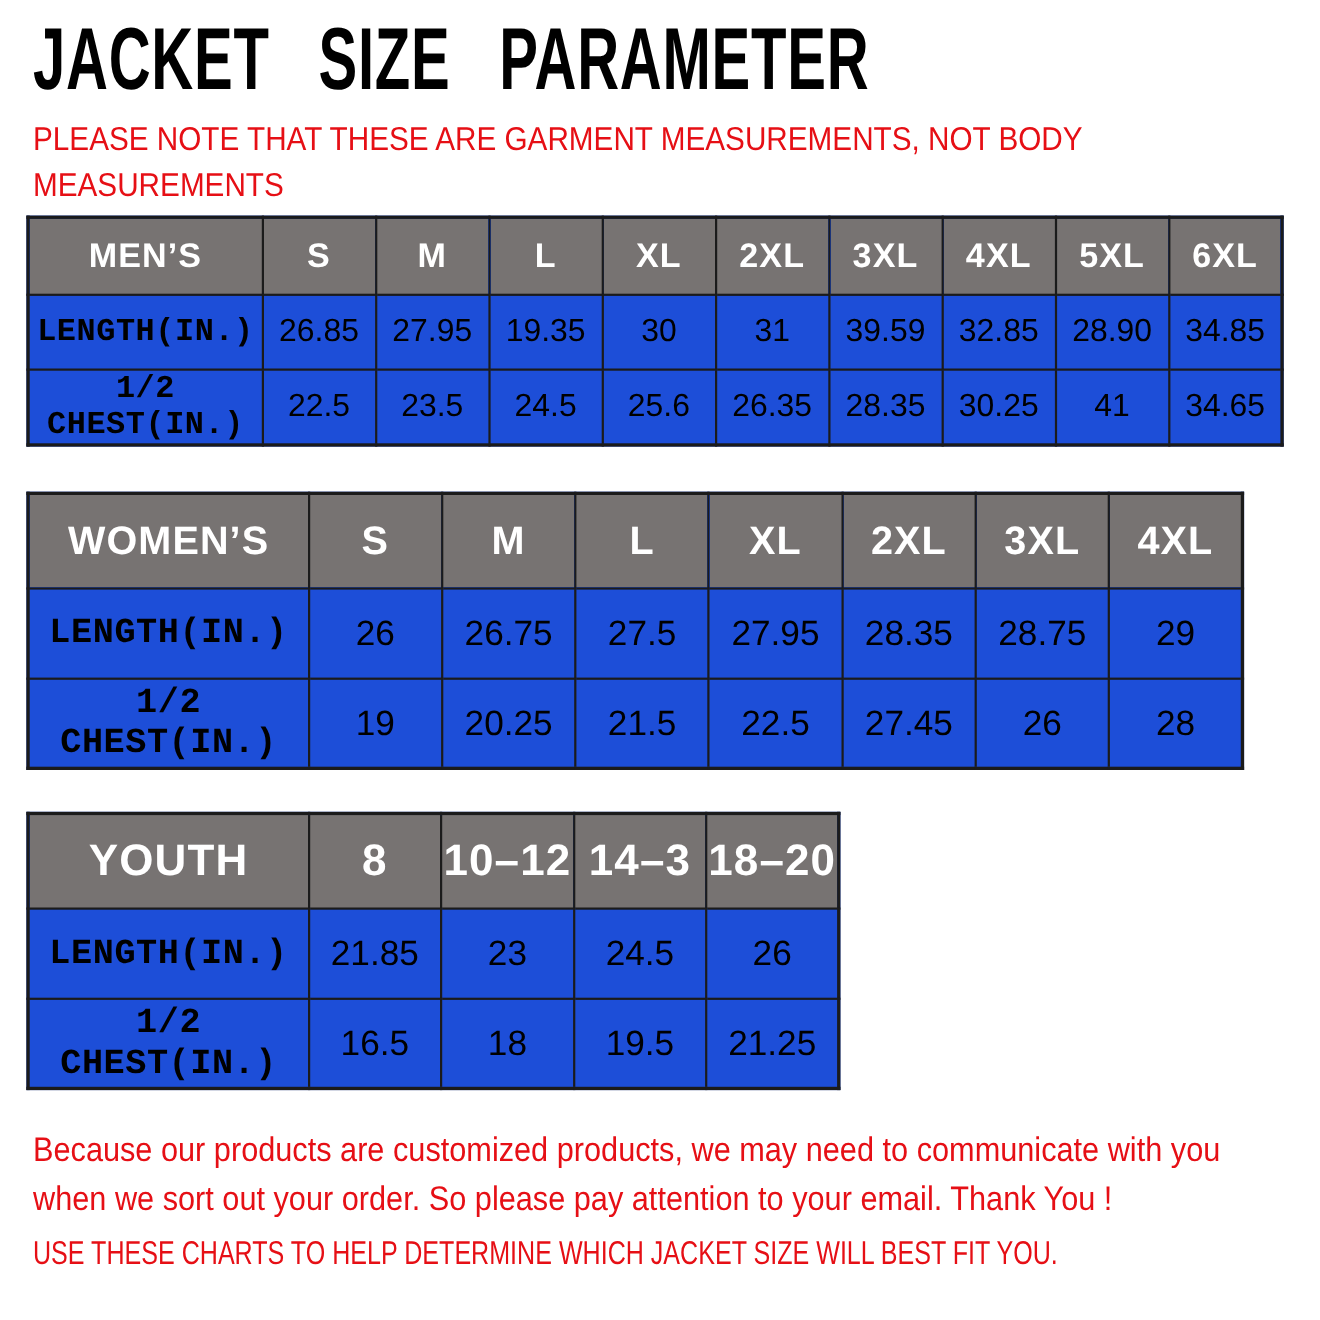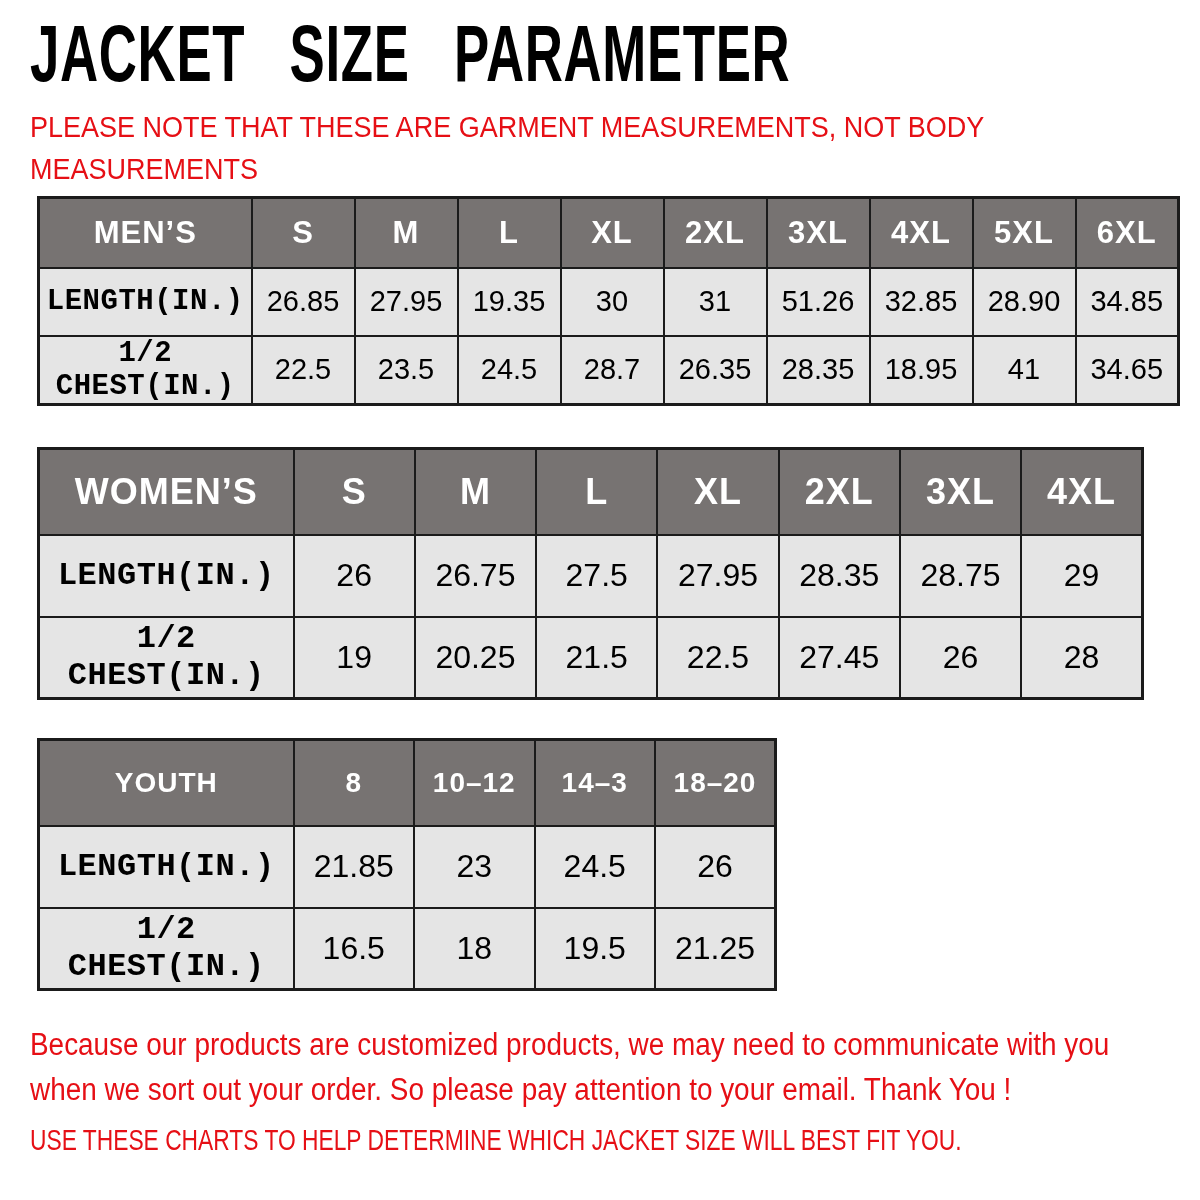--- a/index.html
+++ b/index.html
@@ -27,23 +27,23 @@
   }
 
   .note{
     position:absolute;top:106px;left:30px;
     color:var(--red);font-size:30px;line-height:42px;
     white-space:nowrap;
     transform:scaleX(0.9);transform-origin:left top;
   }
 
   table.sizes-table{
-    position:absolute;left:37px;
+    position:absolute;left:24px;
     border-collapse:collapse;table-layout:fixed;
-    background:#e5e5e5;
+    background:#1d4ed8;
     border:3px solid var(--border);
   }
   .sizes-table th,.sizes-table td{
     border:2px solid var(--border);
     text-align:center;vertical-align:middle;padding:0;
     overflow:hidden;
   }
   .sizes-table thead th{
     background:var(--header-bg);
     color:#ffffff;font-weight:bold;letter-spacing:1px;
@@ -54,21 +54,21 @@
   .t-men thead th{height:70px;font-size:31px;}
   .t-men tbody td{height:68px;}
   .t-men col.label-col{width:213px;}
 
   .t-women{top:447px;width:1107px;font-size:32px;}
   .t-women thead th{height:86px;font-size:36px;}
   .t-women tbody td{height:82px;}
   .t-women col.label-col{width:255px;}
 
   .t-youth{top:738px;width:740px;font-size:32px;}
-  .t-youth thead th{height:86px;font-size:28px;text-align:center;}
+  .t-youth thead th{height:86px;font-size:40px;text-align:center;}
   .t-youth tbody td{height:82px;}
   .t-youth col.label-col{width:255px;}
 
   .footer-para{
     position:absolute;top:1022px;left:30px;
     color:var(--red);font-size:31px;line-height:45px;
     white-space:nowrap;
     transform:scaleX(0.9);transform-origin:left top;
   }
   .footer-final{
@@ -118,34 +118,34 @@
         </tr>
       </thead>
       <tbody>
         <tr>
           <td class="row-label">LENGTH(IN.)</td>
           <td>26.85</td>
           <td>27.95</td>
           <td>19.35</td>
           <td>30</td>
           <td>31</td>
-          <td>51.26</td>
+          <td>39.59</td>
           <td>32.85</td>
           <td>28.90</td>
           <td>34.85</td>
         </tr>
         <tr>
           <td class="row-label">1/2 CHEST(IN.)</td>
           <td>22.5</td>
           <td>23.5</td>
           <td>24.5</td>
-          <td>28.7</td>
+          <td>25.6</td>
           <td>26.35</td>
           <td>28.35</td>
-          <td>18.95</td>
+          <td>30.25</td>
           <td>41</td>
           <td>34.65</td>
         </tr>
       </tbody>
     </table>
 
   <table class="sizes-table t-women">
       <colgroup>
         <col class="label-col">
         <col class="size-col">

